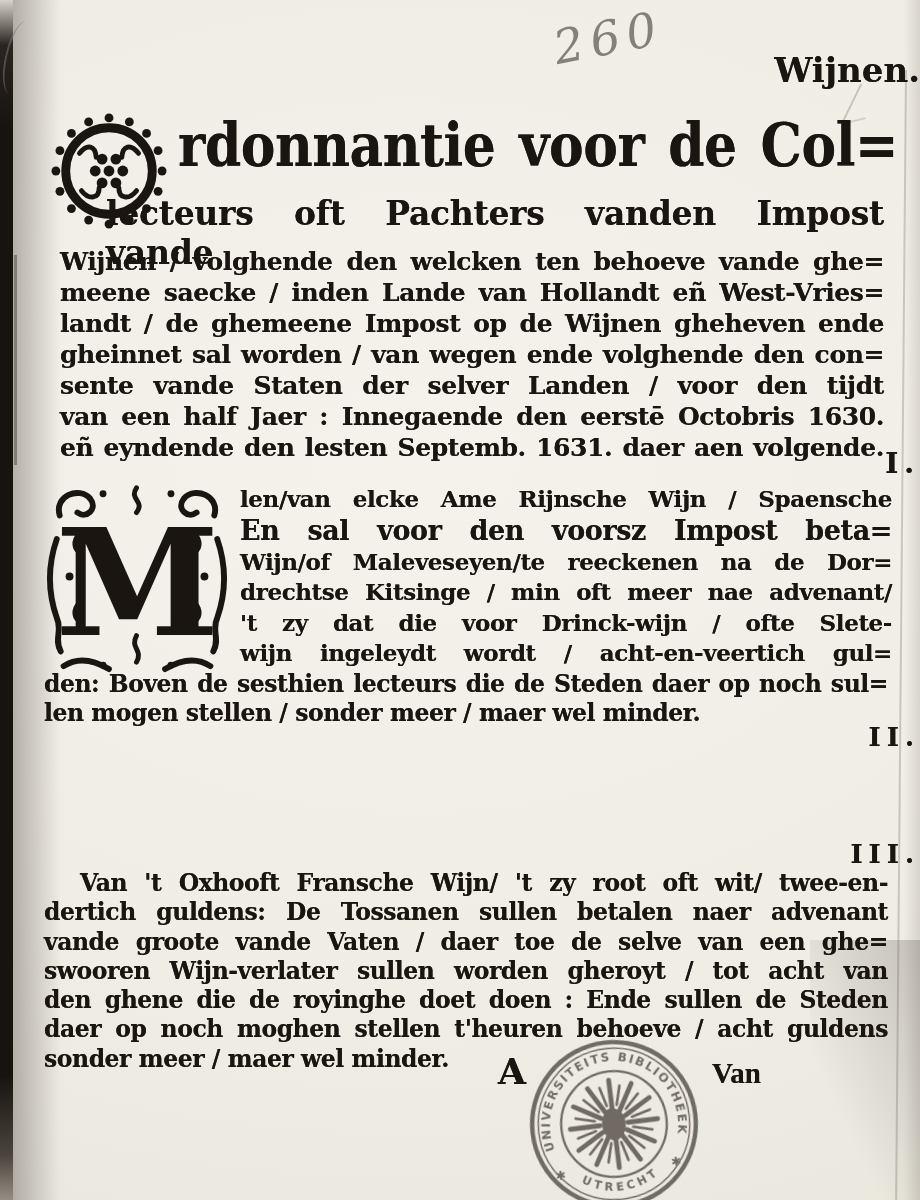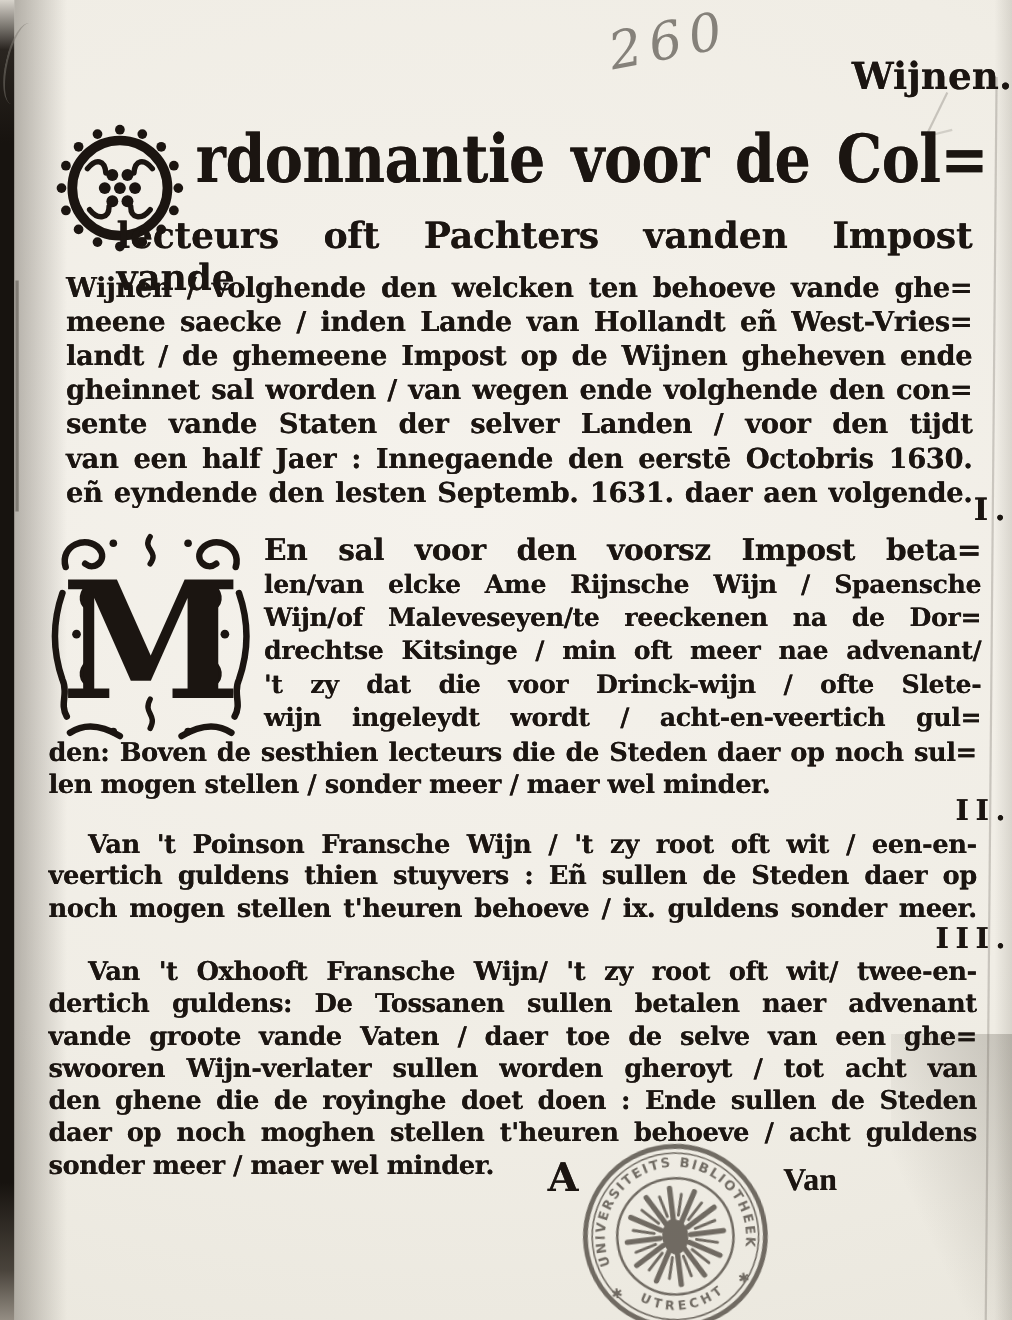--- a/index.html
+++ b/index.html
@@ -147,39 +147,34 @@
         <circle cx="161" cy="96" r="4"></circle>
       <circle cx="58" cy="12" r="3.5"></circle>
         <circle cx="127" cy="12" r="3.5"></circle>
       <circle cx="58" cy="186" r="3.5"></circle>
         <circle cx="127" cy="186" r="3.5"></circle>
     </g>
     <text x="93" y="155" text-anchor="middle" font-family="DejaVu Serif, serif" font-size="150" font-weight="bold" fill="#1b1511">M</text>
   </svg>
 
   <div class="abs hang ink">
+    <div class="jl">len/van elcke Ame Rijnsche Wijn / Spaensche</div>
     <div class="jl lead">En sal voor den voorsz Impost beta=</div>
-    <div class="jl">len/van elcke Ame Rijnsche Wijn / Spaensche</div>
     <div class="jl">Wijn/of Maleveseyen/te reeckenen na de Dor=</div>
     <div class="jl">drechtse Kitsinge / min oft meer nae advenant/</div>
     <div class="jl">'t zy dat die voor Drinck-wijn / ofte Slete-</div>
     <div class="jl">wijn ingeleydt wordt / acht-en-veertich gul=</div>
   </div>
 
   <div class="abs body-block full2 ink">
     <div class="jl">den: Boven de sesthien lecteurs die de Steden daer op noch sul=</div>
     <div class="ll">len mogen stellen / sonder meer / maer wel minder.</div>
   </div>
 
   <div class="abs center ink h-sec h2">II.</div>
-  <div class="abs body-block sec2 ink">
-    <div class="jl indent">Van 't Poinson Fransche Wijn / 't zy root oft wit / een-en-</div>
-    <div class="jl">veertich guldens thien stuyvers : Eñ sullen de Steden daer op</div>
-    <div class="jl">noch mogen stellen t'heuren behoeve / ix. guldens sonder meer.</div>
-  </div>
 
   <div class="abs center ink h-sec h3">III.</div>
   <div class="abs body-block sec3 ink">
     <div class="jl indent">Van 't Oxhooft Fransche Wijn/ 't zy root oft wit/ twee-en-</div>
     <div class="jl">dertich guldens: De Tossanen sullen betalen naer advenant</div>
     <div class="jl">vande groote vande Vaten / daer toe de selve van een ghe=</div>
     <div class="jl">swooren Wijn-verlater sullen worden gheroyt / tot acht van</div>
     <div class="jl">den ghene die de royinghe doet doen : Ende sullen de Steden</div>
     <div class="jl">daer op noch moghen stellen t'heuren behoeve / acht guldens</div>
     <div class="ll">sonder meer / maer wel minder.</div>

